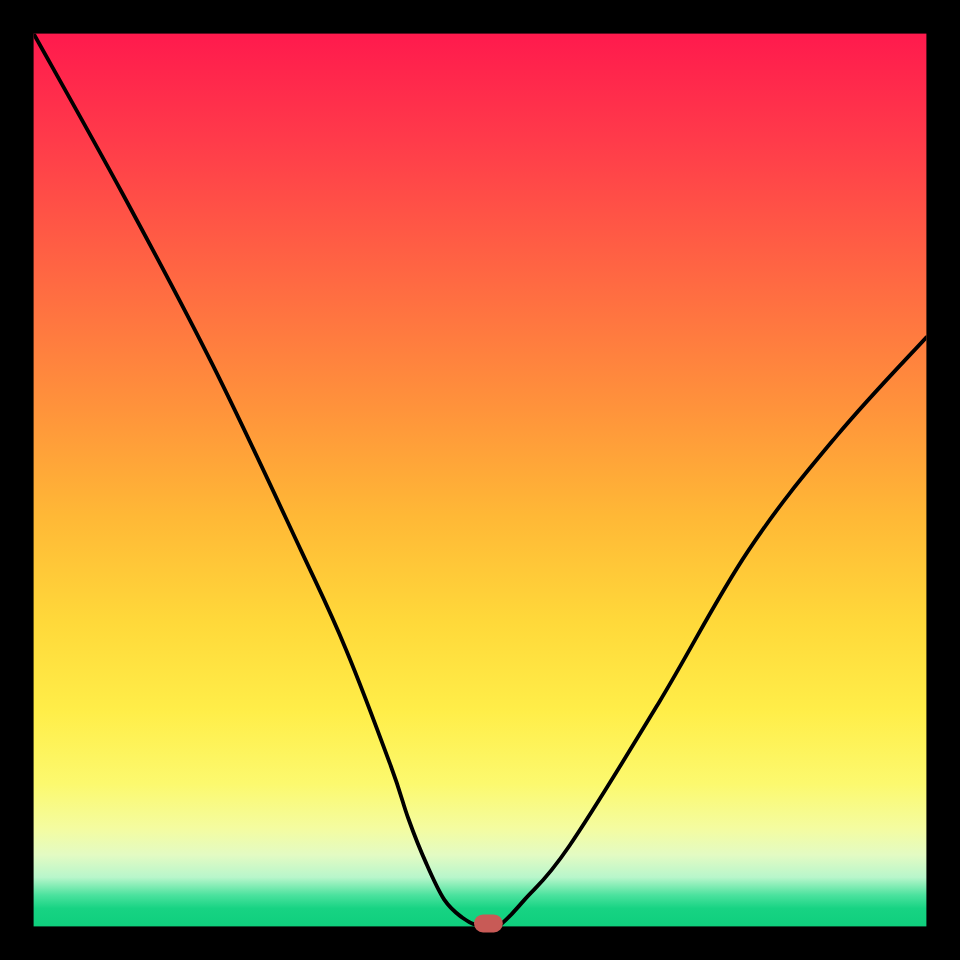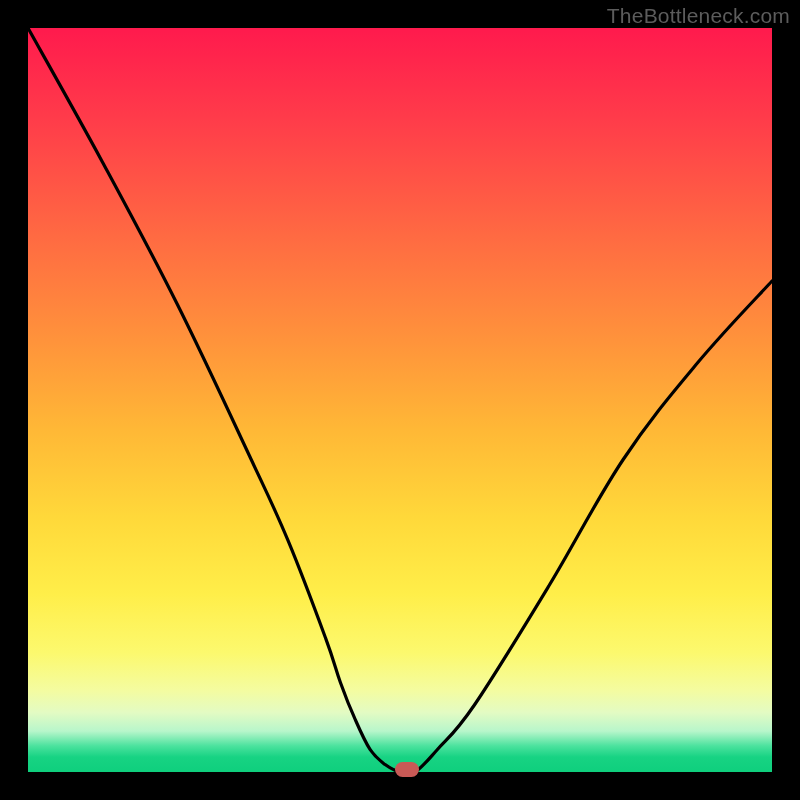--- a/index.html
+++ b/index.html
@@ -76,15 +76,14 @@
   <div class="plot">
 
     <svg class="curve" viewBox="0 0 744 744" preserveAspectRatio="none">
       <path d="M 0.0 0.0 C 13.4 24.1, 47.6 84.4, 74.4 133.9 C 101.2 183.5, 122.0 221.7, 148.8 275.3 C 175.6 328.8, 203.1 388.7, 223.2 431.5 C 243.3 474.4, 247.0 481.2, 260.4 513.4 C 273.8 545.5, 288.2 584.6, 297.6 610.1 C 307.0 635.5, 307.1 640.0, 312.5 654.7 C 317.8 669.5, 322.0 679.9, 327.4 691.9 C 332.7 704.0, 336.9 713.6, 342.2 721.7 C 347.6 729.7, 351.8 732.5, 357.1 736.6 C 362.5 740.6, 366.6 742.7, 372.0 744.0 C 377.4 745.3, 380.2 748.0, 386.9 744.0 C 393.6 740.0, 398.5 733.7, 409.2 721.7 C 419.9 709.6, 426.3 706.5, 446.4 677.0 C 466.5 647.6, 494.0 602.2, 520.8 558.0 C 547.6 513.8, 568.4 471.7, 595.2 431.5 C 622.0 391.3, 642.8 366.9, 669.6 334.8 C 696.4 302.7, 730.6 267.7, 744.0 253.0" fill="none" stroke="#000" stroke-width="3.2" stroke-linecap="round"></path>
     </svg>
 
     <div class="marker" style="left: 367.44px; top: 734px;"></div>
 
   </div>
 
-  <div class="watermark">TheBottleneck.com</div>
 
 </div>
 
 </body></html>

